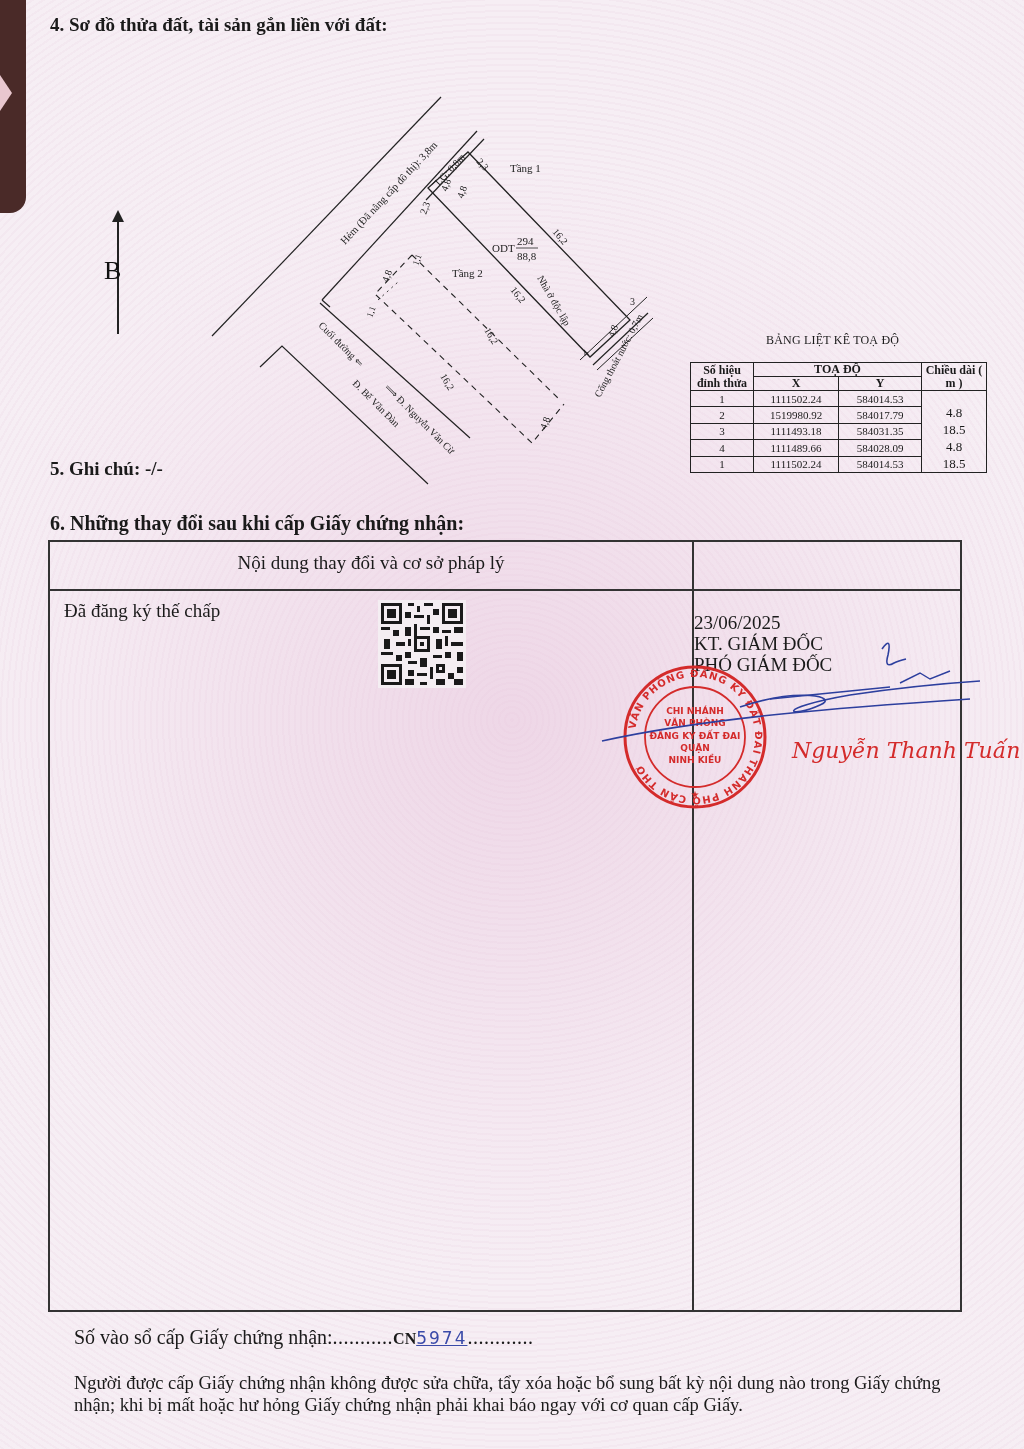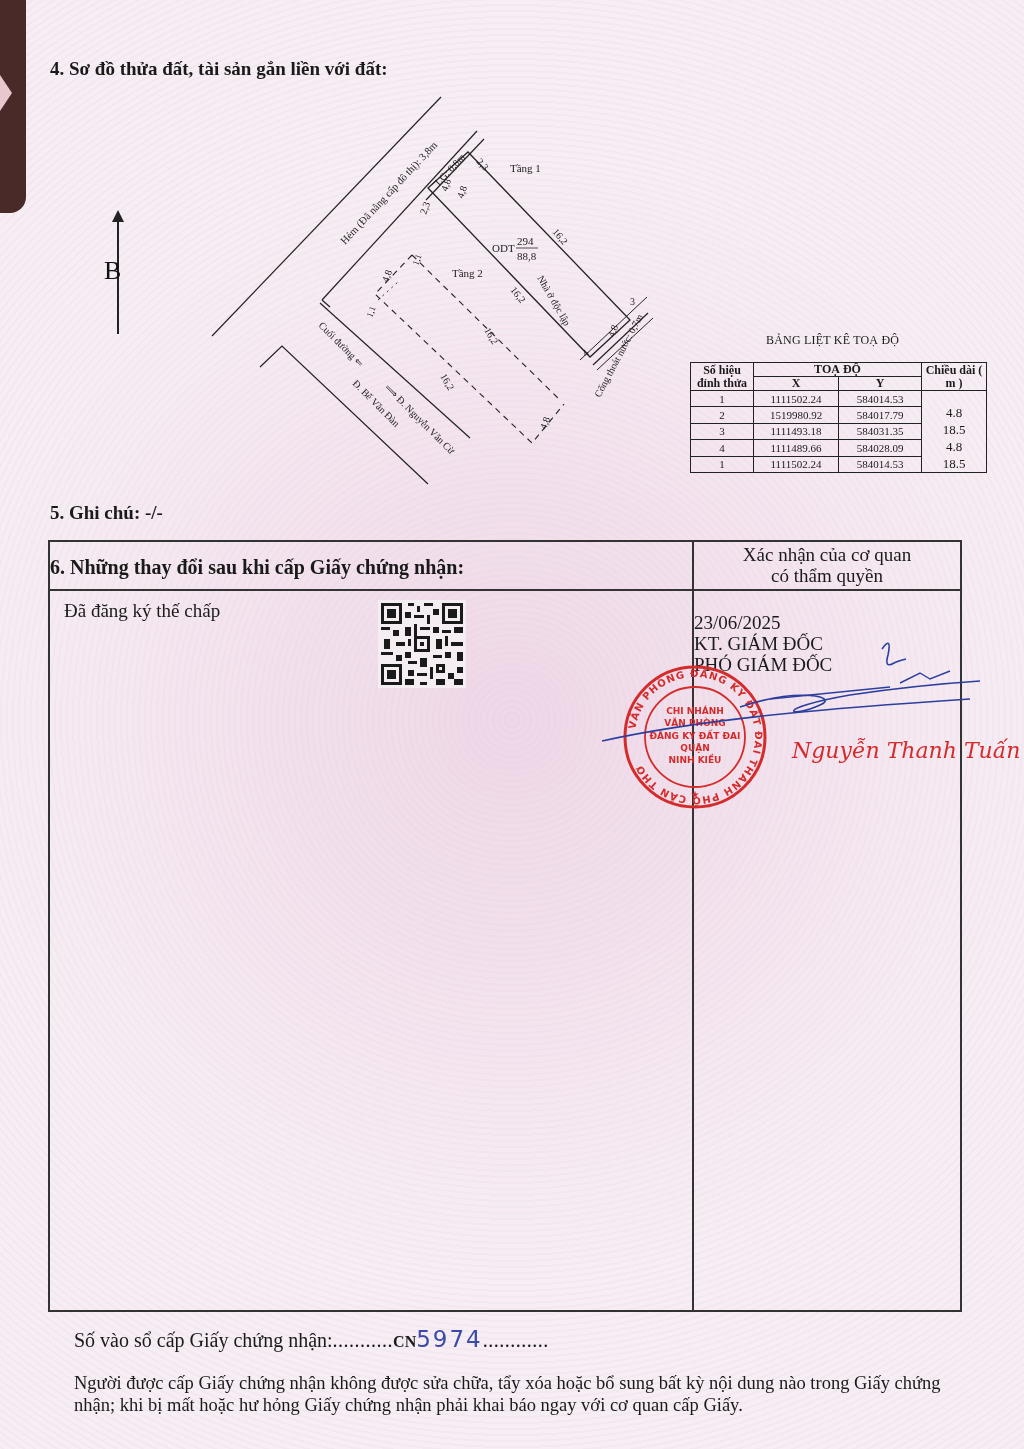--- a/index.html
+++ b/index.html
@@ -19,21 +19,21 @@
   .left-tab {
     position:absolute; left:0; top:0; width:26px; height:213px;
     background:#4a2a28; border-bottom-right-radius:16px;
   }
   .left-tab .notch {
     position:absolute; left:0; top:75px; width:0; height:0;
     border-top:18px solid transparent; border-bottom:18px solid transparent;
     border-left:12px solid #e9c7cf;
   }
   .heading {
-    position:absolute; font-weight:bold; font-size:19px; white-space:nowrap;margin-top:44px;
+    position:absolute; font-weight:bold; font-size:19px; white-space:nowrap;
   }
   #h4 { left:50px; top:14px; }
   #h5 { left:50px; top:458px; }
   #h6 { left:50px; top:512px; font-size:20px; }
 
   
   .north { position:absolute; left:108px; top:210px; width:20px; height:125px; }
   .north .shaft { position:absolute; left:9px; top:4px; width:2px; height:120px; background:#222; }
   .north .head { position:absolute; left:4px; top:0; width:0; height:0;
     border-left:6px solid transparent; border-right:6px solid transparent; border-bottom:12px solid #222; }
@@ -65,21 +65,21 @@
   .entry-text { position:absolute; left:14px; top:58px; font-size:19px; }
   .qr { position:absolute; left:328px; top:56px; width:88px; height:92px; }
   .confirm { position:absolute; left:644px; right:0; top:70px; text-align:left; font-size:19px; line-height:21px; }
   .stamp { position:absolute; left:570px; top:120px; width:150px; height:150px; }
   .signer { position:absolute; left:712px; top:196px; font-family:"DejaVu Serif", serif; font-style:italic; color:#d42b2b; font-size:22px; white-space:nowrap;margin-left:30px; }
   .sig-svg { position:absolute; left:540px; top:95px; }
 
   .regline { position:absolute; left:74px; top:1326px; font-size:20px; white-space:nowrap; }
   .regline .dots { letter-spacing:0.5px; }
   .regline .cn { font-weight:bold; font-size:16px; }
-  .regline .num { font-family:"DejaVu Sans", sans-serif; color:#3a4aa8; font-size:23px; letter-spacing:2px; }
+  .regline .num { font-family:"DejaVu Sans", sans-serif; color:#3a4aa8; font-size:17px; letter-spacing:2px;text-decoration:underline; }
   .notice { position:absolute; left:74px; top:1372px; width:880px; font-size:18.5px; line-height:22px; }
 </style>
 </head>
 <body>
 
 <div class="page-bg"></div>
 <div class="left-tab">
     <div class="notch"></div>
   </div>
 
@@ -194,24 +194,21 @@
   </tr>
 </tbody>
   </table>
 
 <div class="heading" id="h5">5. Ghi chú: -/-</div>
 <div class="heading" id="h6">6. Những thay đổi sau khi cấp Giấy chứng nhận:</div>
 
 <div class="changes">
   <div class="vdiv"></div>
   <div class="hdiv"></div>
-  <div class="col-head-right">
-    <div>Xác nhận của cơ quan</div>
-    <div>có thẩm quyền</div>
-  </div>
+  <div class="col-head-left">Nội dung thay đổi và cơ sở pháp lý</div>
 
   <div class="entry-text">Đã đăng ký thế chấp</div>
 
   <svg class="qr" viewBox="0 0 29 29" shape-rendering="crispEdges">
     <rect width="29" height="29" fill="#f4eef2"></rect>
     <g fill="#1a1a1a">
       <rect x="1" y="1" width="7" height="7"></rect>
         <rect x="2" y="2" width="5" height="5" fill="#f4eef2"></rect>
         <rect x="3" y="3" width="3" height="3"></rect>
       <rect x="21" y="1" width="7" height="7"></rect>

